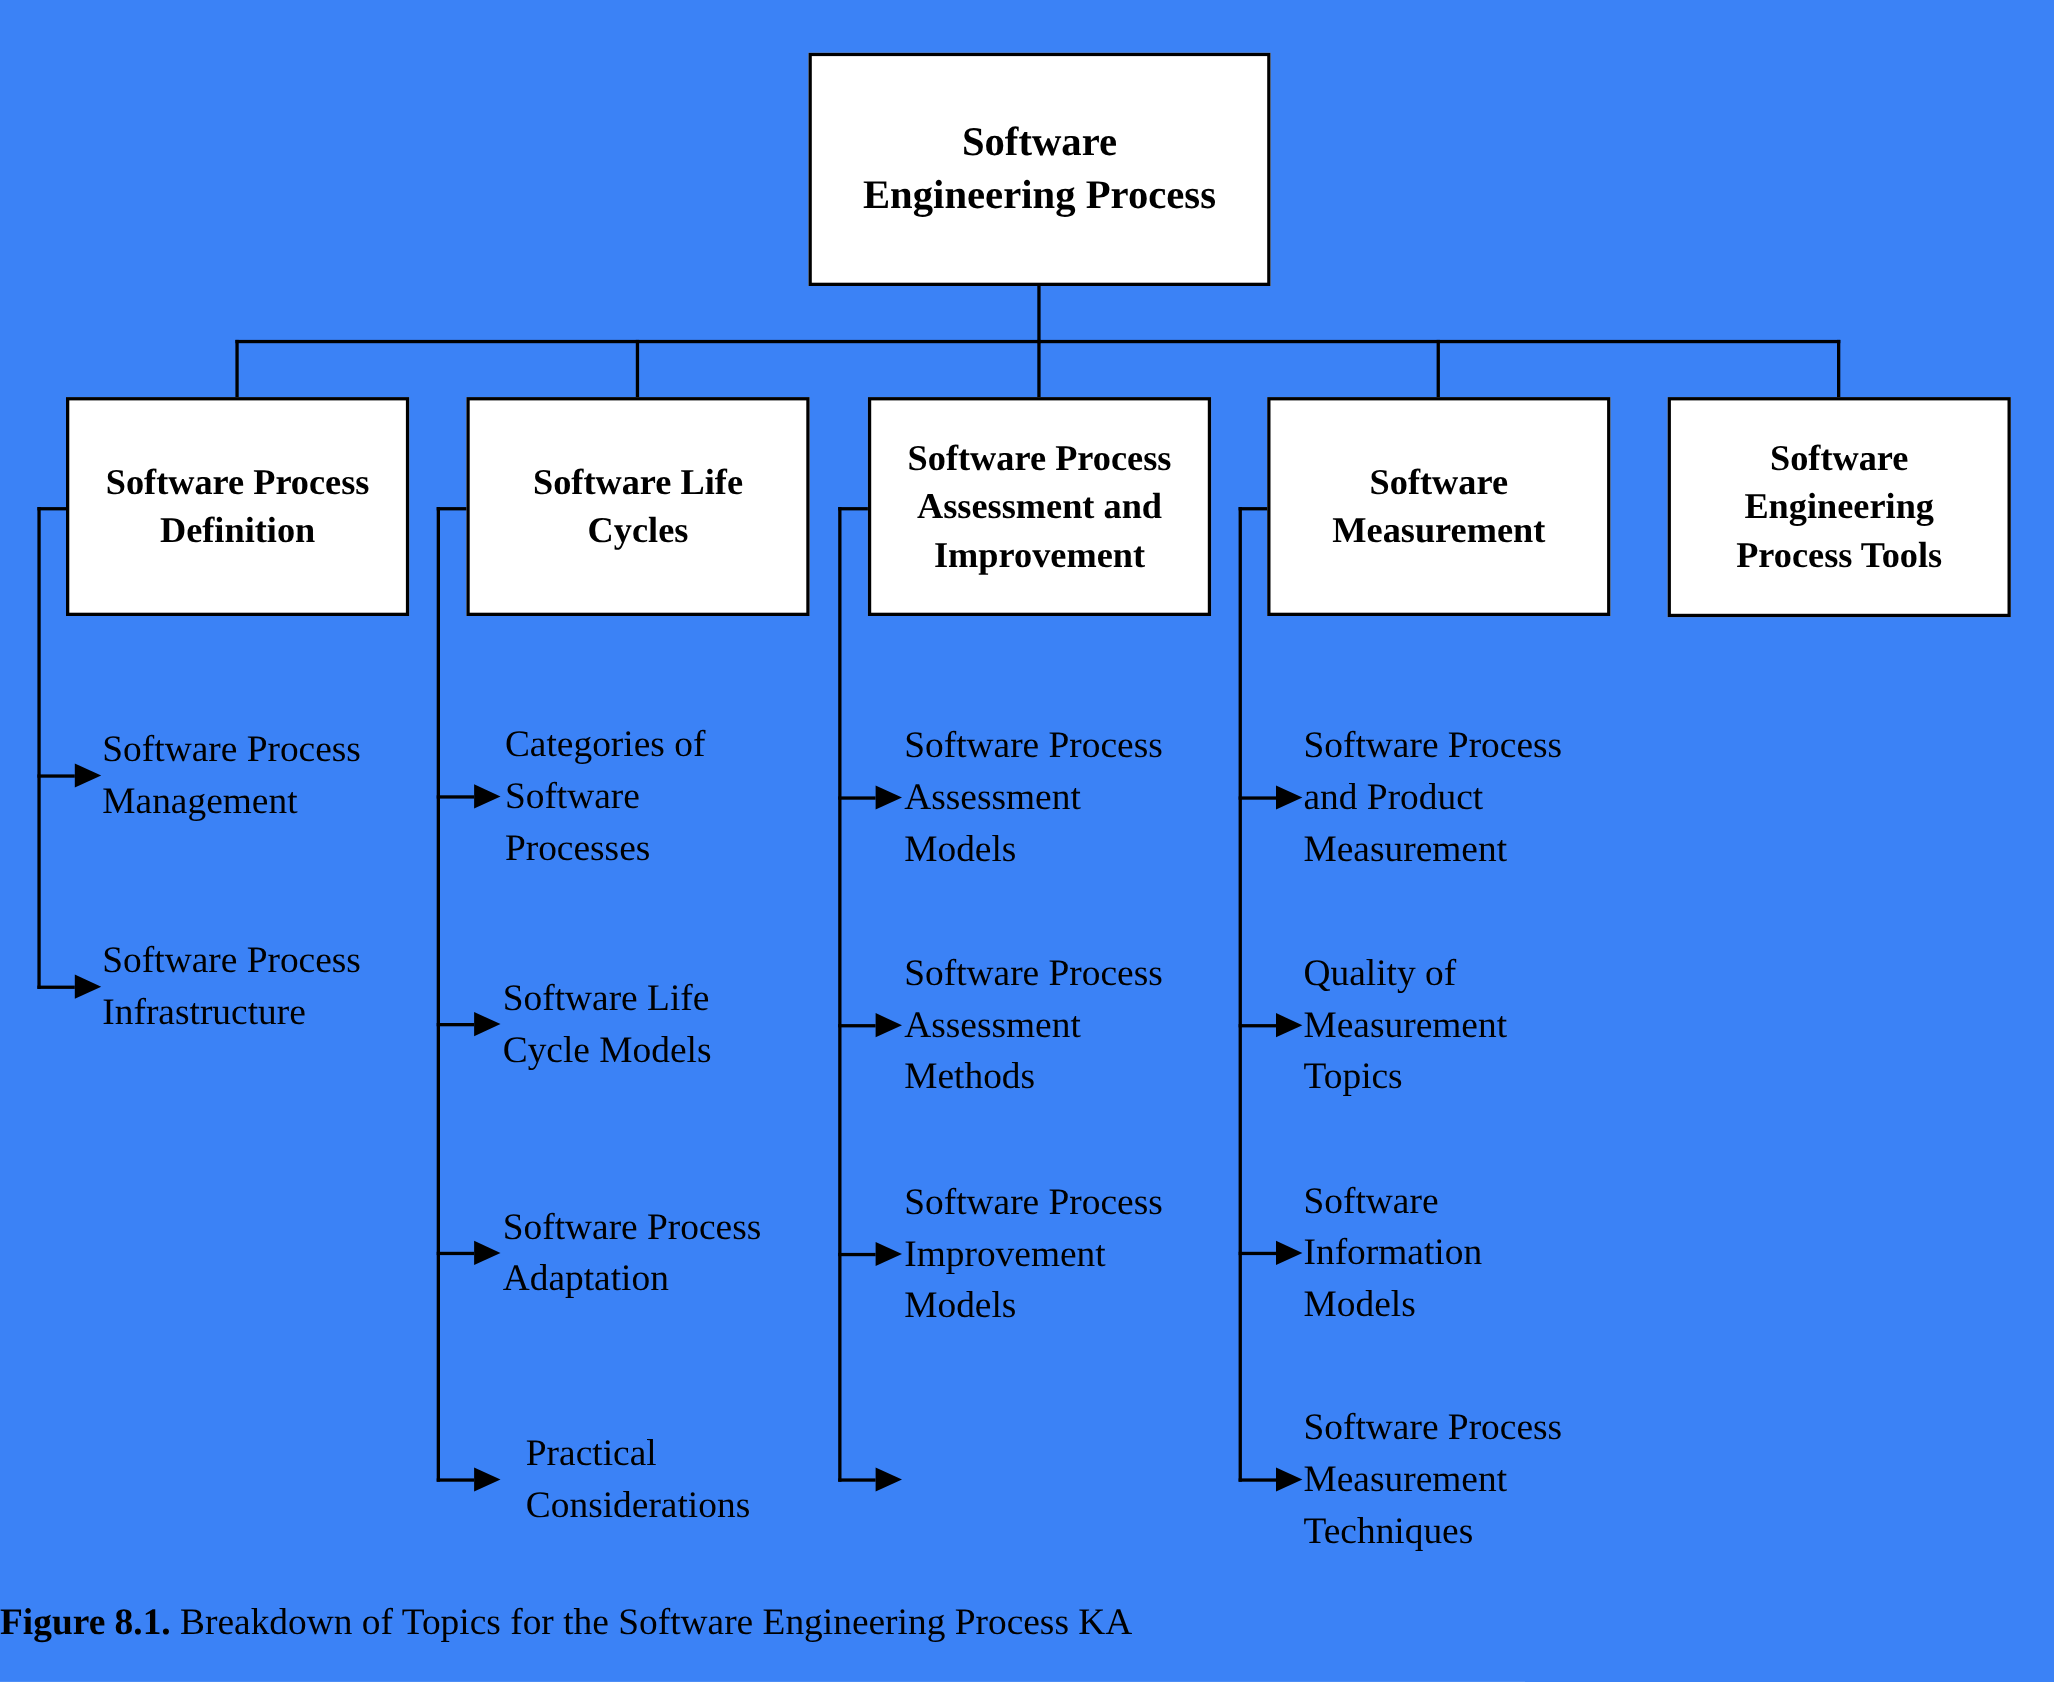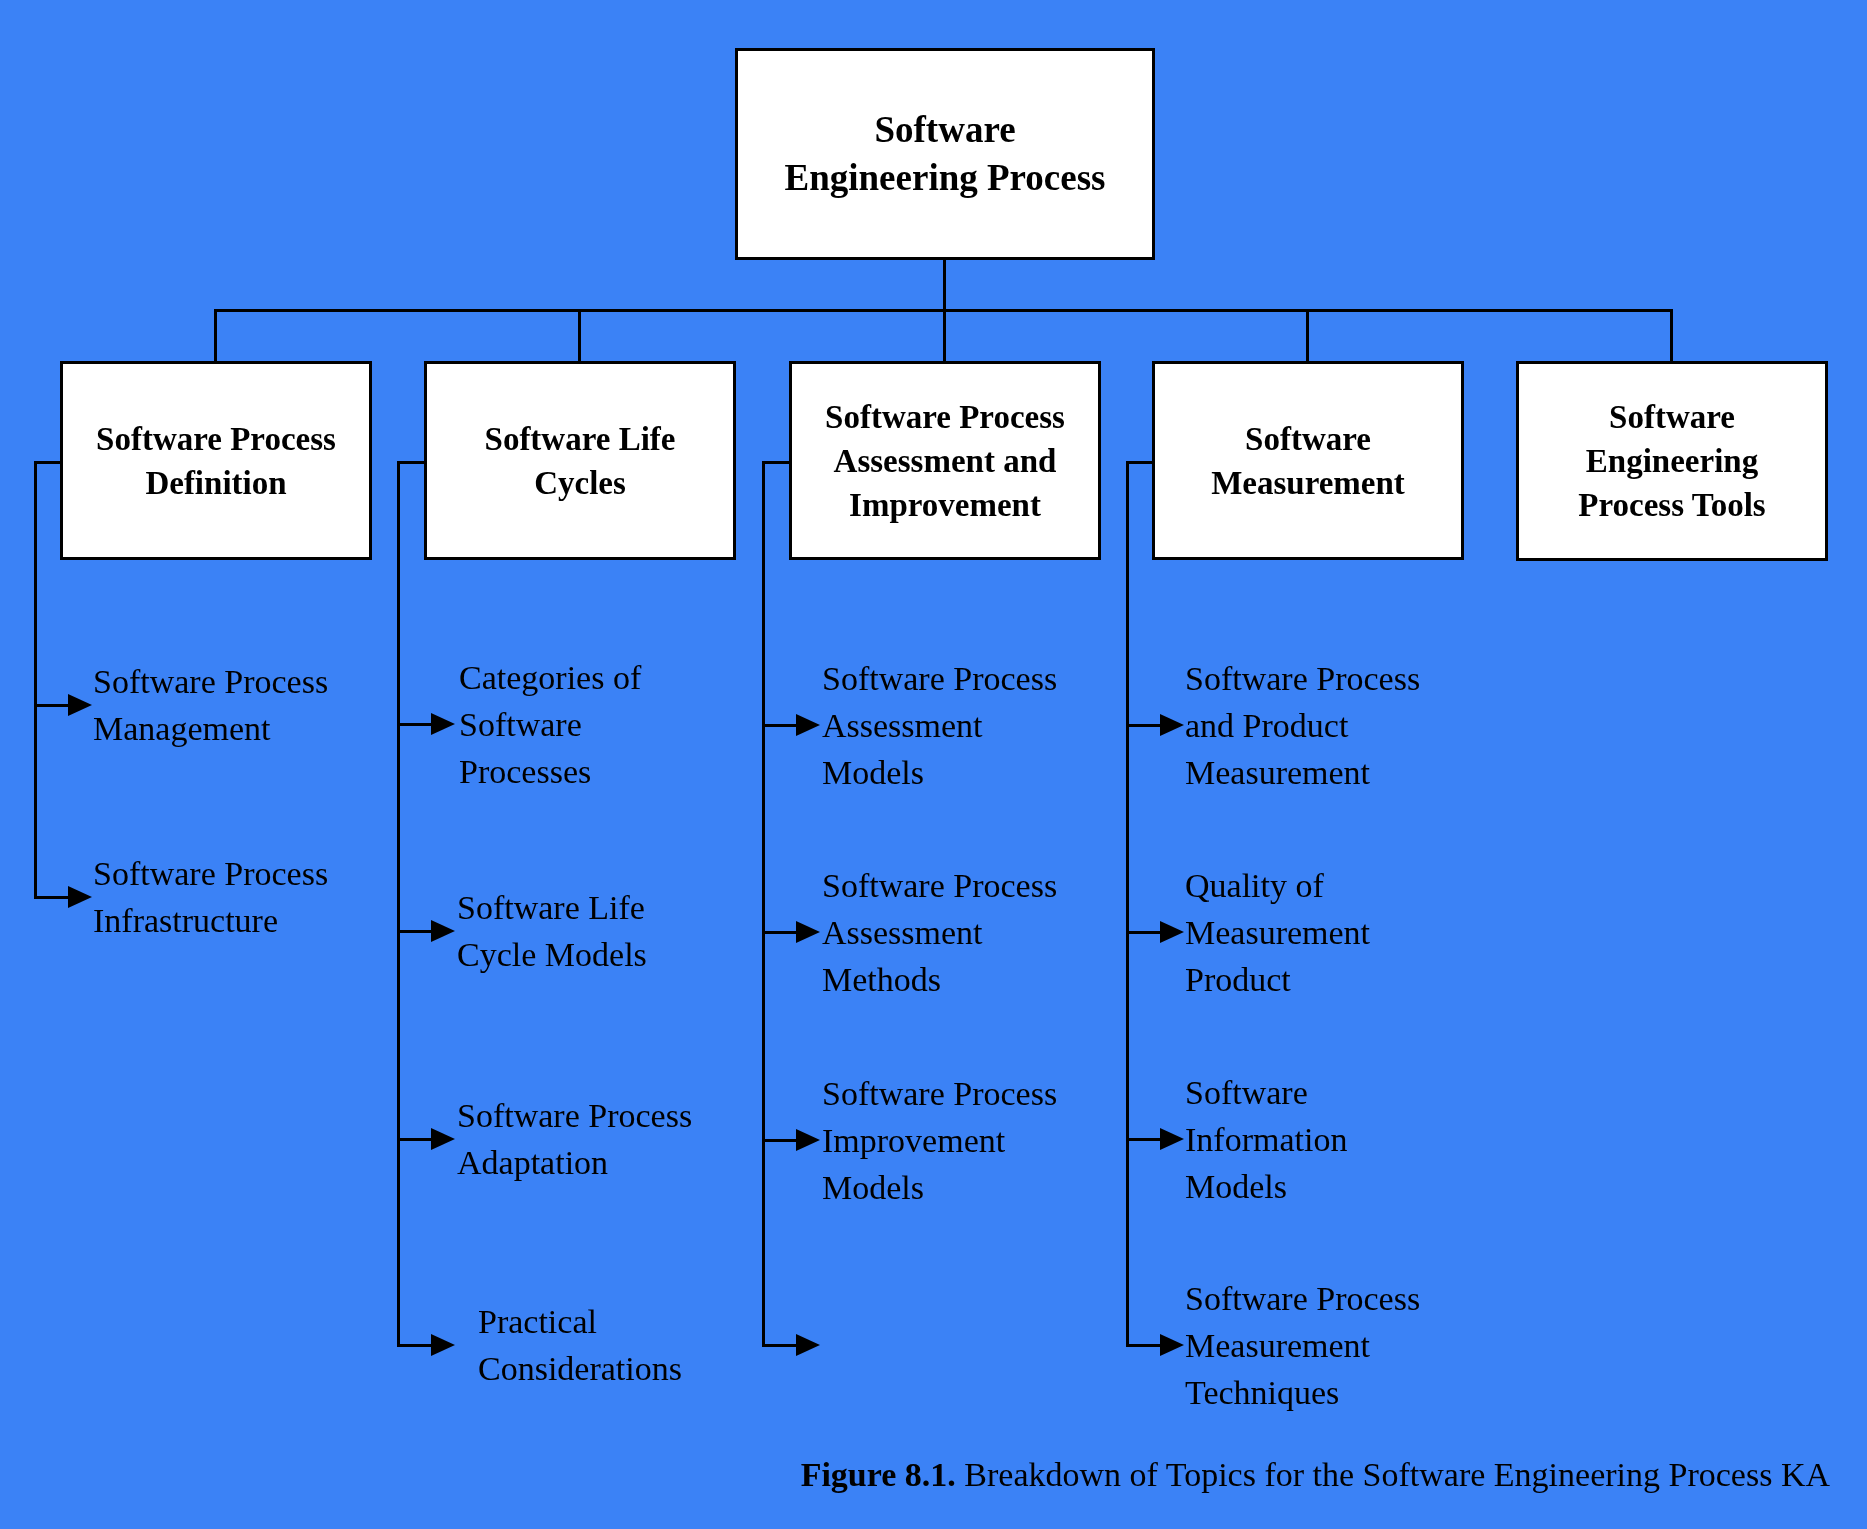--- a/index.html
+++ b/index.html
@@ -64,21 +64,21 @@
     height: 0;
     border-left: 24px solid #000000;
     border-top: 11px solid transparent;
     border-bottom: 11px solid transparent;
   }
   .caption {
     position: absolute;
     left: 0;
     top: 1456px;
     width: 1830px;
-    text-align: right;
+    text-align: left;
     font-size: 34px;
   }
   .caption .caption-label { font-weight: bold; }
 </style>
 </head>
 <body>
 
 <div class="canvas">
 
   <div class="box root-box" style="left:735px; top:48px; width:420px; height:212px;">
@@ -198,21 +198,21 @@
   </div>
   <div class="topic" style="left:1185px; top:725px;">Software Process
 and Product
 Measurement</div>
   <div class="arrow" style="left:1126px; top:932px;">
     <i class="shaft"></i>
       <i class="head"></i>
   </div>
   <div class="topic" style="left:1185px; top:932px;">Quality of
 Measurement
-Product</div>
+Topics</div>
   <div class="arrow" style="left:1126px; top:1139px;">
     <i class="shaft"></i>
       <i class="head"></i>
   </div>
   <div class="topic" style="left:1185px; top:1139px;">Software
 Information
 Models</div>
   <div class="arrow" style="left:1126px; top:1345px;">
     <i class="shaft"></i>
       <i class="head"></i>

